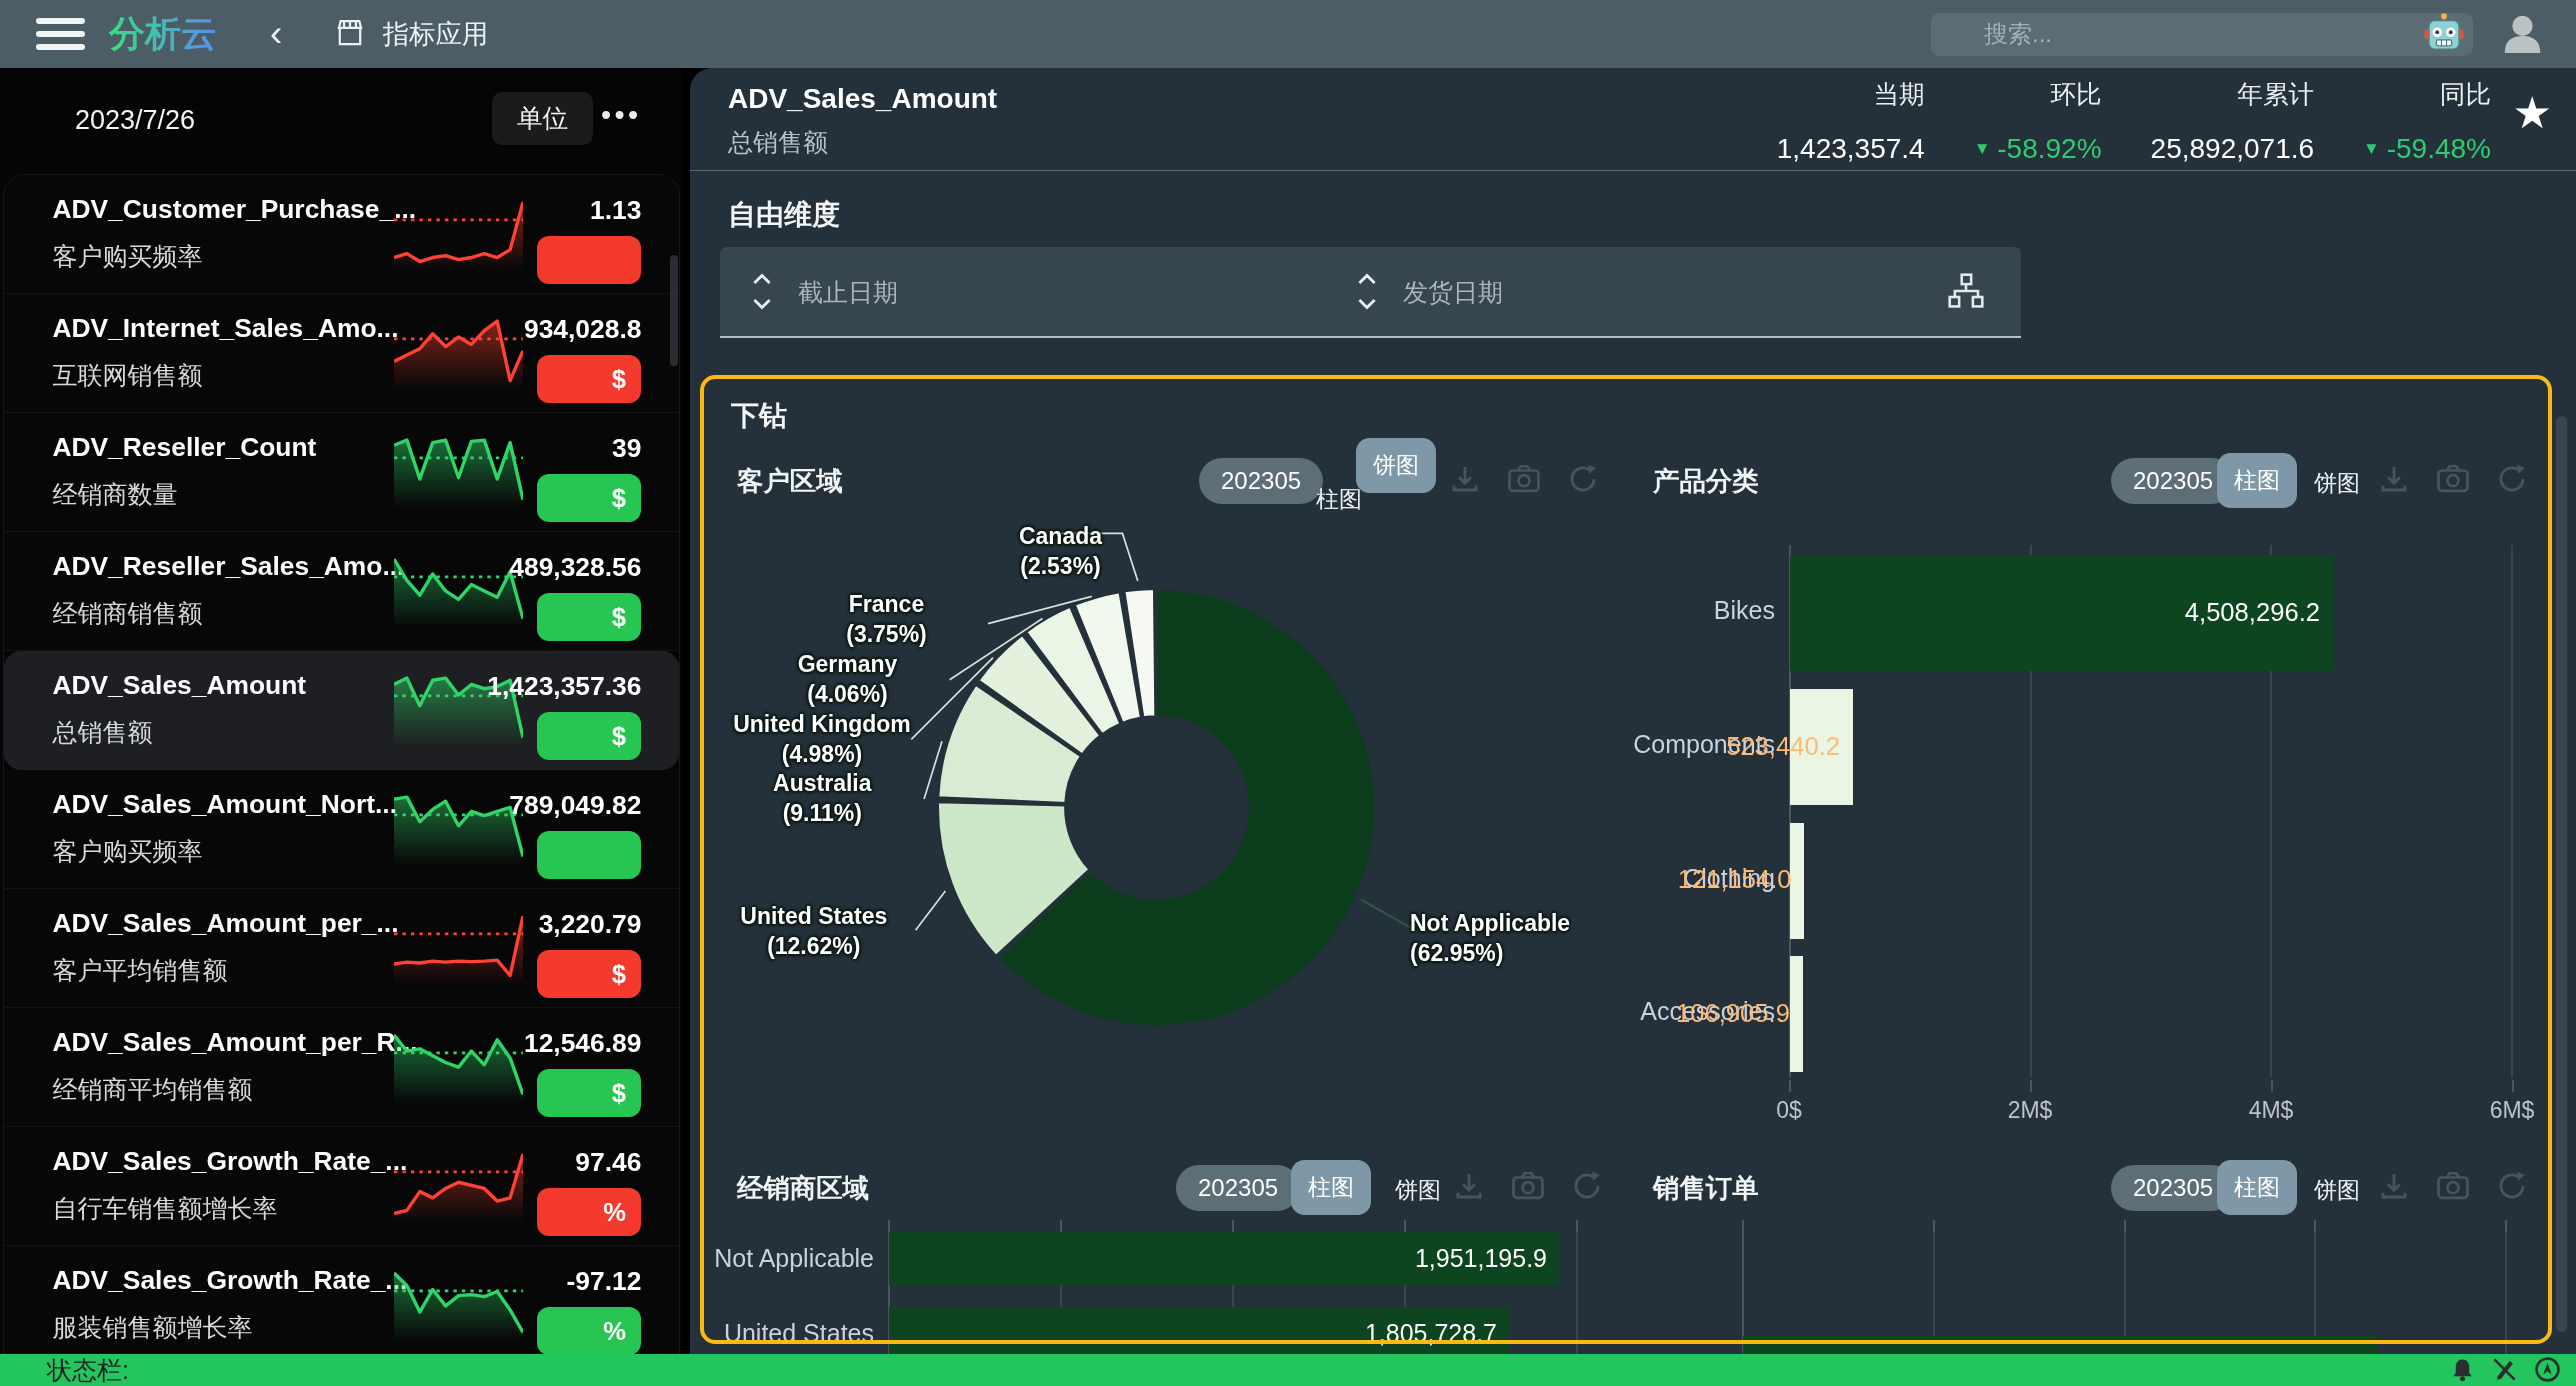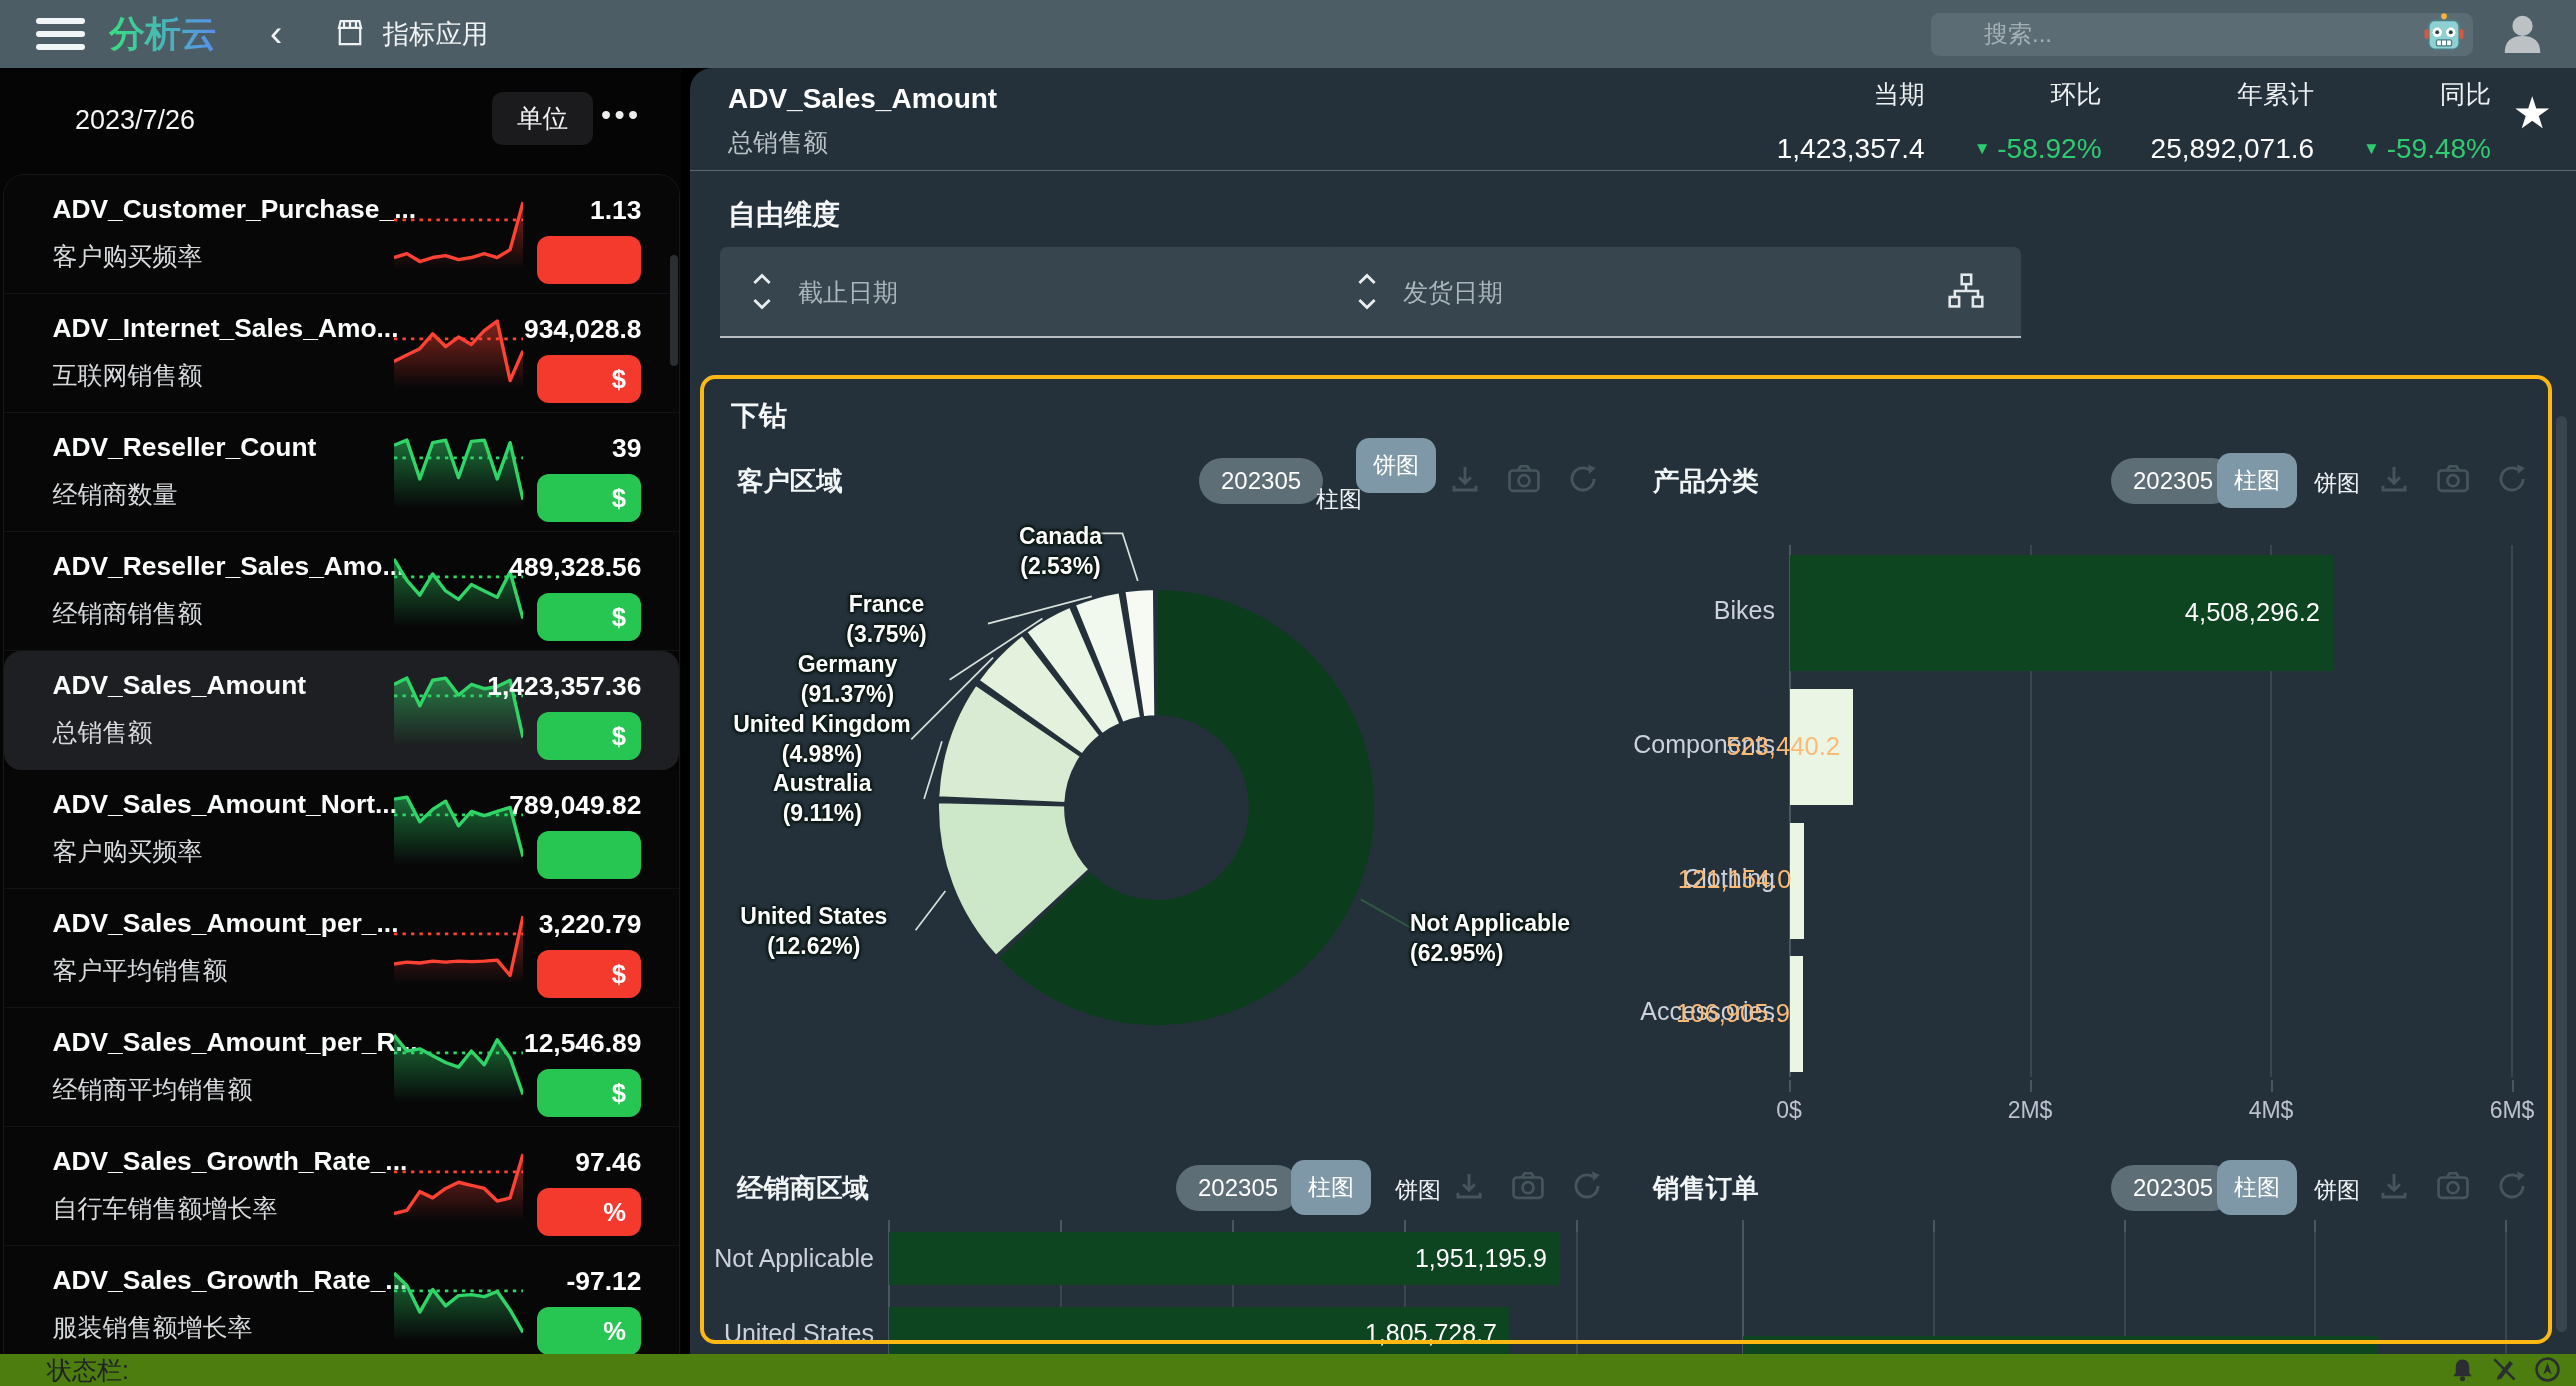--- a/index.html
+++ b/index.html
@@ -103,21 +103,21 @@
   .hbar.light{background:#eaf5e3;}
   .hval{position:absolute;transform:translateX(-100%);font-size:25.6px;white-space:nowrap;z-index:3;}
   .hval.vin{color:#ffffff;}
   .hval.vout{color:#fdba74;}
   .cat{position:absolute;text-align:right;font-size:25px;color:#ccd1dd;white-space:nowrap;z-index:2;}
   .xtick{position:absolute;font-size:23px;color:#bcc0cf;transform:translateX(-50%);}
   .tickmark{position:absolute;width:1.7px;height:12px;background:#4a565e;}
   .main-scroll{position:absolute;left:1866px;top:348px;width:11px;height:916px;border-radius:6px;background:#39444c;}
 
   
-  .statusbar{position:absolute;left:0;top:1354px;width:2576px;height:32px;background:#4d7c0f;z-index:50;
+  .statusbar{position:absolute;left:0;top:1354px;width:2576px;height:32px;background:#22c55e;z-index:50;
              display:flex;align-items:center;}
   .status-label{margin-left:47px;font-size:25px;color:#1e2224;}
   .status-icons{position:absolute;right:15.3px;top:1.7px;display:flex;gap:15.3px;align-items:center;}
 </style>
 </head>
 <body>
 
 <div id="app">
 
   <div class="topbar">
@@ -509,21 +509,21 @@
     <div class="dlbl" id="lbl-canada">
         <div>Canada</div>
         <div>(2.53%)</div>
       </div>
     <div class="dlbl" id="lbl-france">
         <div>France</div>
         <div>(3.75%)</div>
       </div>
     <div class="dlbl" id="lbl-germany">
         <div>Germany</div>
-        <div>(91.37%)</div>
+        <div>(4.06%)</div>
       </div>
     <div class="dlbl" id="lbl-uk">
         <div>United Kingdom</div>
         <div>(4.98%)</div>
       </div>
     <div class="dlbl" id="lbl-australia">
         <div>Australia</div>
         <div>(9.11%)</div>
       </div>
     <div class="dlbl" id="lbl-us">

